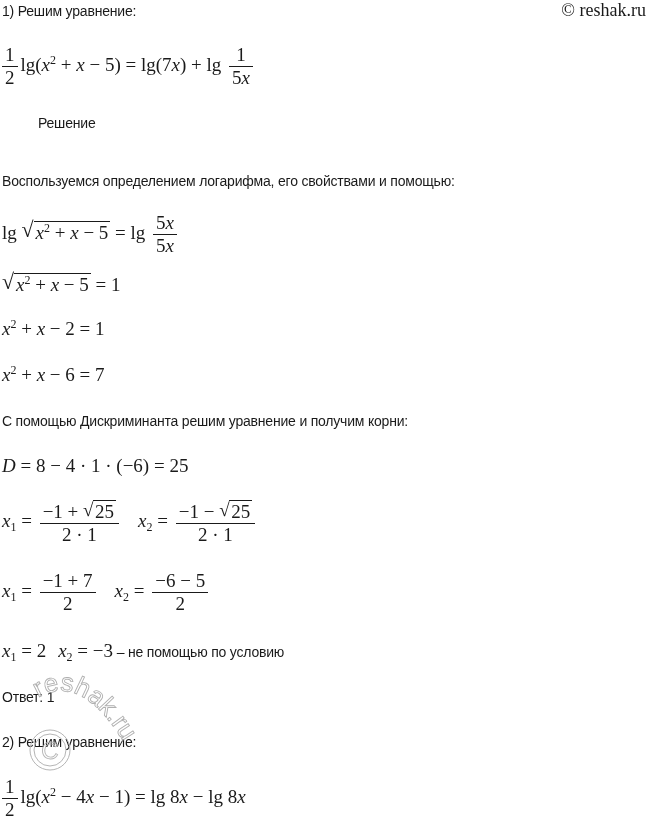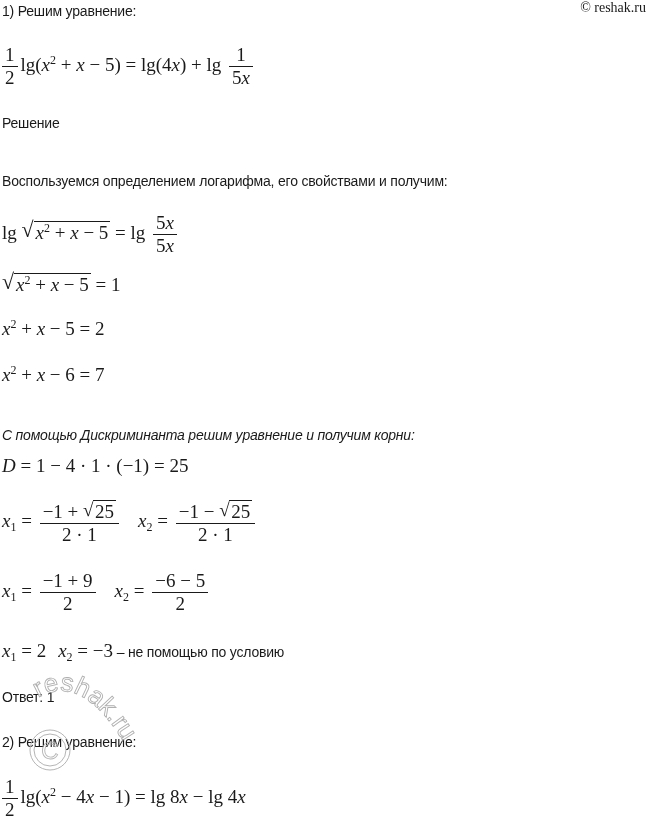--- a/index.html
+++ b/index.html
@@ -1,20 +1,20 @@
 <!DOCTYPE html>
 <html><head>
 <meta charset="utf-8">
 <style>
   html, body { margin: 0; padding: 0; background: #ffffff; }
   body { width: 650px; height: 818px; position: relative; overflow: hidden;
          font-family: "Liberation Serif", "DejaVu Serif", serif; color: #1a1a1a; }
   .line { position: absolute; left: 2px; font-size: 19px; line-height: 22px; white-space: nowrap; }
   .text { font-family: "Liberation Sans", "DejaVu Sans", sans-serif; font-size: 14px; letter-spacing: -0.2px; }
-  .copyright { position: absolute; right: 4px; top: 0px; font-family: "Liberation Serif", serif; font-size: 14px; }
+  .copyright { position: absolute; right: 4px; top: 0px; font-family: "Liberation Serif", serif; font-size: 18px; }
   .m { font-family: "Liberation Serif", "DejaVu Serif", serif; font-size: 19px; }
   i.v { font-style: italic; }
   sup { font-size: 12px; vertical-align: 7px; line-height: 0; }
   sub { font-size: 12px; vertical-align: -4px; line-height: 0; }
   .frac { display: inline-block; vertical-align: middle; text-align: center; margin: 0 3px; }
   .frac > span { display: block; line-height: 22px; padding: 0 3px; }
   .frac > span.num { border-bottom: 1.2px solid #1a1a1a; }
   .sqrt { display: inline-block; position: relative; padding-left: 12px; }
   .sqrt .radical { position: absolute; left: 0; top: -2px; font-size: 22px; }
   .sqrt .rad { border-top: 1.2px solid #1a1a1a; padding: 0 2px; display: inline-block; line-height: 22px; }
@@ -24,95 +24,95 @@
 </head>
 <body>
 
 <div class="line text" style="top:0px;">1) Решим уравнение:</div>
 <div class="copyright">© reshak.ru</div>
 
 <div class="line m" style="top:44px;">
   <span class="frac" style="margin-left:0;">
     <span class="num">1</span>
     <span>2</span>
-  </span><span>lg</span><span>(</span><i class="v">x</i><sup>2</sup><span> + </span><i class="v">x</i><span> − 5) = lg(4</span><i class="v">x</i><span>) + lg</span>
+  </span><span>lg</span><span>(</span><i class="v">x</i><sup>2</sup><span> + </span><i class="v">x</i><span> − 5) = lg(7</span><i class="v">x</i><span>) + lg</span>
   <span class="frac">
     <span class="num">1</span>
     <span><span>5</span><i class="v">x</i></span>
   </span>
 </div>
 
-<div class="line text" style="top:112px;">Решение</div>
+<div class="line text" style="top:112px;margin-left:36px;">Решение</div>
 
-<div class="line text" style="top:170px;">Воспользуемся определением логарифма, его свойствами и получим:</div>
+<div class="line text" style="top:170px;">Воспользуемся определением логарифма, его свойствами и помощью:</div>
 
 <div class="line m" style="top:212px;">
   <span>lg</span>
   <span class="sqrt"><span class="radical">√</span><span class="rad"><i class="v">x</i><sup>2</sup><span> + </span><i class="v">x</i><span> − 5</span></span></span><span> = lg</span>
   <span class="frac">
     <span class="num"><span>5</span><i class="v">x</i></span>
     <span><span>5</span><i class="v">x</i></span>
   </span>
 </div>
 
 <div class="line m" style="top:273px;">
   <span class="sqrt"><span class="radical">√</span><span class="rad"><i class="v">x</i><sup>2</sup><span> + </span><i class="v">x</i><span> − 5</span></span></span><span> = 1</span>
 </div>
 
 <div class="line m" style="top:318px;">
-  <i class="v">x</i><sup>2</sup><span> + </span><i class="v">x</i><span> − 5 = 2</span>
+  <i class="v">x</i><sup>2</sup><span> + </span><i class="v">x</i><span> − 2 = 1</span>
 </div>
 
 <div class="line m" style="top:364px;">
   <i class="v">x</i><sup>2</sup><span> + </span><i class="v">x</i><span> − 6 = 7</span>
 </div>
 
-<div class="line text" style="top:424px;font-style:italic;">С помощью Дискриминанта решим уравнение и получим корни:</div>
+<div class="line text" style="top:410px;">С помощью Дискриминанта решим уравнение и получим корни:</div>
 
 <div class="line m" style="top:455px;">
-  <i class="v">D</i><span> = 1 − 4 · 1 · (−1) = 25</span>
+  <i class="v">D</i><span> = 8 − 4 · 1 · (−6) = 25</span>
 </div>
 
 <div class="line m" style="top:500px;">
   <i class="v">x</i><sub>1</sub><span> =</span>
   <span class="frac">
     <span class="num"><span>−1 + </span><span class="sqrt" style="padding-left:10px;"><span class="radical" style="font-size:19px;top:-1px;">√</span><span class="rad">25</span></span></span>
     <span>2 · 1</span>
   </span><span class="gap"></span><i class="v">x</i><sub>2</sub><span> =</span>
   <span class="frac">
     <span class="num"><span>−1 − </span><span class="sqrt" style="padding-left:10px;"><span class="radical" style="font-size:19px;top:-1px;">√</span><span class="rad">25</span></span></span>
     <span>2 · 1</span>
   </span>
 </div>
 
 <div class="line m" style="top:570px;">
   <i class="v">x</i><sub>1</sub><span> =</span>
   <span class="frac">
-    <span class="num">−1 + 9</span>
+    <span class="num">−1 + 7</span>
     <span>2</span>
   </span><span class="gap"></span><i class="v">x</i><sub>2</sub><span> =</span>
   <span class="frac">
     <span class="num">−6 − 5</span>
     <span>2</span>
   </span>
 </div>
 
 <div class="line m" style="top:640px;">
   <i class="v">x</i><sub>1</sub><span> = 2</span><span class="gap" style="width:12px;"></span><i class="v">x</i><sub>2</sub><span> = −3</span><span class="text"> – не помощью по условию</span>
 </div>
 
 <div class="line text" style="top:686px;">Ответ: 1</div>
 
 <div class="line text" style="top:731px;">2) Решим уравнение:</div>
 
 <div class="line m" style="top:776px;">
   <span class="frac" style="margin-left:0;">
     <span class="num">1</span>
     <span>2</span>
-  </span><span>lg(</span><i class="v">x</i><sup>2</sup><span> − 4</span><i class="v">x</i><span> − 1) = lg 8</span><i class="v">x</i><span> − lg 4</span><i class="v">x</i>
+  </span><span>lg(</span><i class="v">x</i><sup>2</sup><span> − 4</span><i class="v">x</i><span> − 1) = lg 8</span><i class="v">x</i><span> − lg 8</span><i class="v">x</i>
 </div>
 
 <svg class="watermark" viewBox="0 0 140 110">
   <defs>
     <path id="arc" d="M 20 30 Q 70 0 120 100" fill="none"></path>
   </defs>
   <text font-family="Liberation Sans, sans-serif" font-size="26" fill="none" stroke="#b0b0b0" stroke-width="0.9">
     <textPath href="#arc">reshak.ru</textPath>
   </text>
   <circle cx="32" cy="82" r="20" fill="none" stroke="#b5b5b5" stroke-width="1"></circle>

